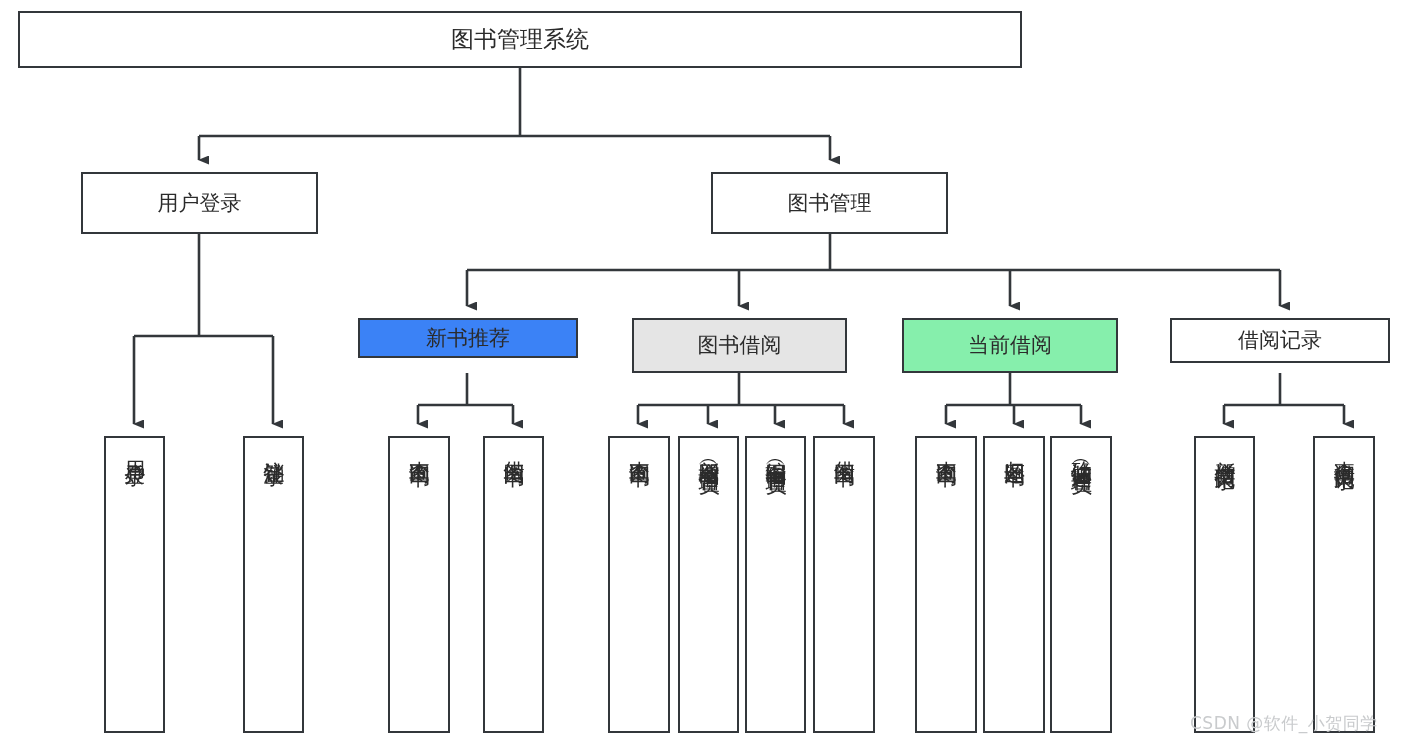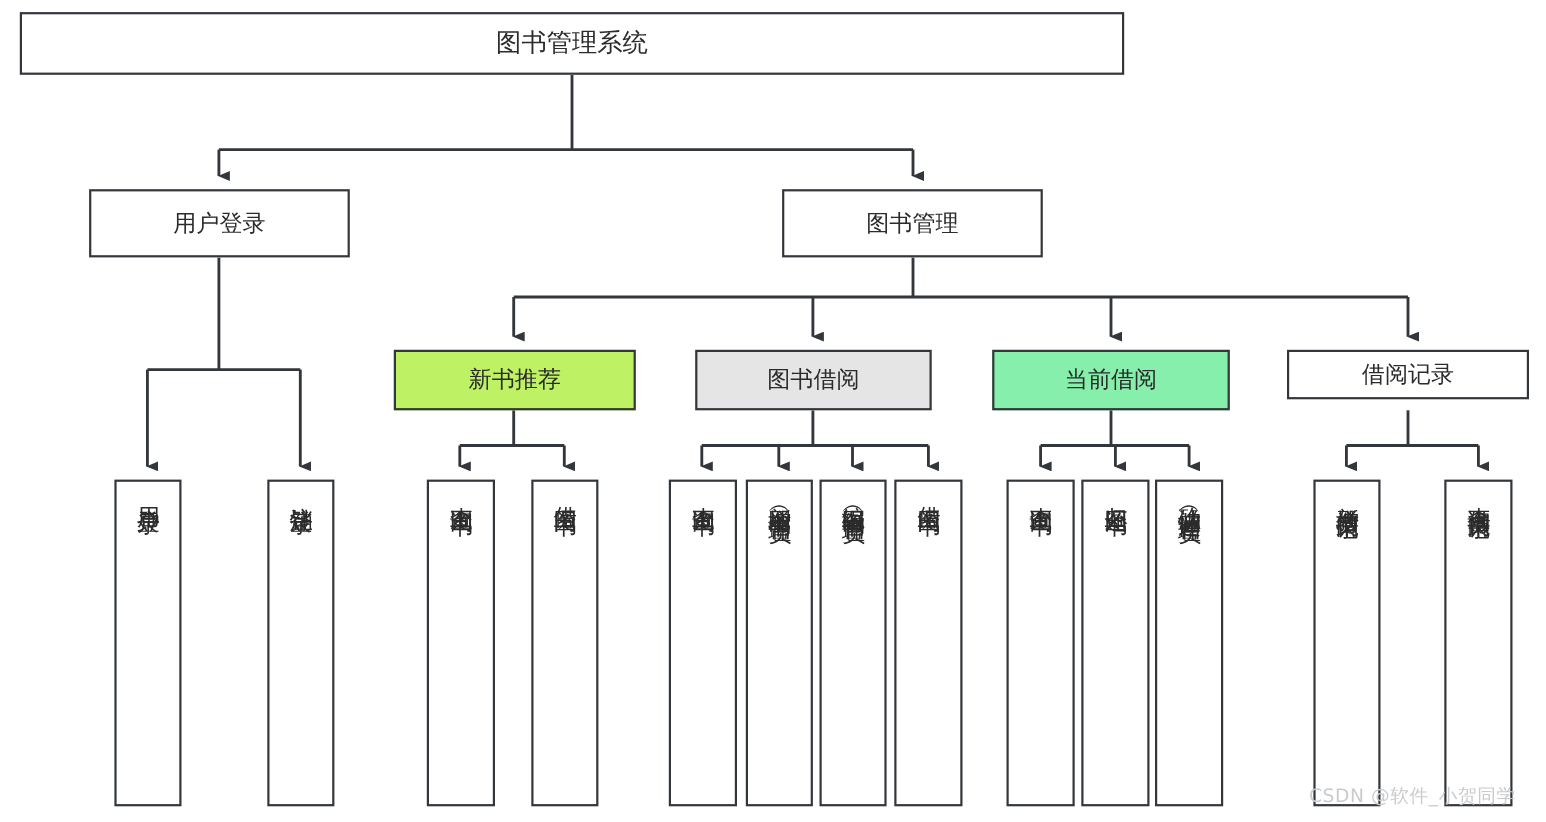--- a/index.html
+++ b/index.html
@@ -147,21 +147,21 @@
     <span>图书管理系统</span>
   </div>
 
   <div class="node node-l1" id="node-l1-0" style="left: 81px; top: 172px; width: 237px; height: 62px; border-color: rgb(51, 55, 59); background: rgb(255, 255, 255); color: rgb(43, 43, 43);">
     <span>用户登录</span>
   </div>
   <div class="node node-l1" id="node-l1-1" style="left: 711px; top: 172px; width: 237px; height: 62px; border-color: rgb(51, 55, 59); background: rgb(255, 255, 255); color: rgb(43, 43, 43);">
     <span>图书管理</span>
   </div>
 
-  <div class="node node-l2" id="node-l2-0" style="left: 358px; top: 318px; width: 220px; height: 55px; border-color: rgb(51, 55, 59); background: #bef264; color: rgb(43, 43, 43);">
+  <div class="node node-l2" id="node-l2-0" style="left: 358px; top: 318px; width: 220px; height: 40px; border-color: rgb(51, 55, 59); background: #3b82f6; color: rgb(43, 43, 43);">
     <span>新书推荐</span>
   </div>
   <div class="node node-l2" id="node-l2-1" style="left: 632px; top: 318px; width: 215px; height: 55px; border-color: rgb(51, 55, 59); background: #e5e5e5; color: rgb(43, 43, 43);">
     <span>图书借阅</span>
   </div>
   <div class="node node-l2" id="node-l2-2" style="left: 902px; top: 318px; width: 216px; height: 55px; border-color: rgb(51, 55, 59); background: #86efac; color: rgb(43, 43, 43);">
     <span>当前借阅</span>
   </div>
   <div class="node node-l2" id="node-l2-3" style="left: 1170px; top: 318px; width: 220px; height: 45px; border-color: rgb(51, 55, 59); background: rgb(255, 255, 255); color: rgb(43, 43, 43);">
     <span>借阅记录</span>

